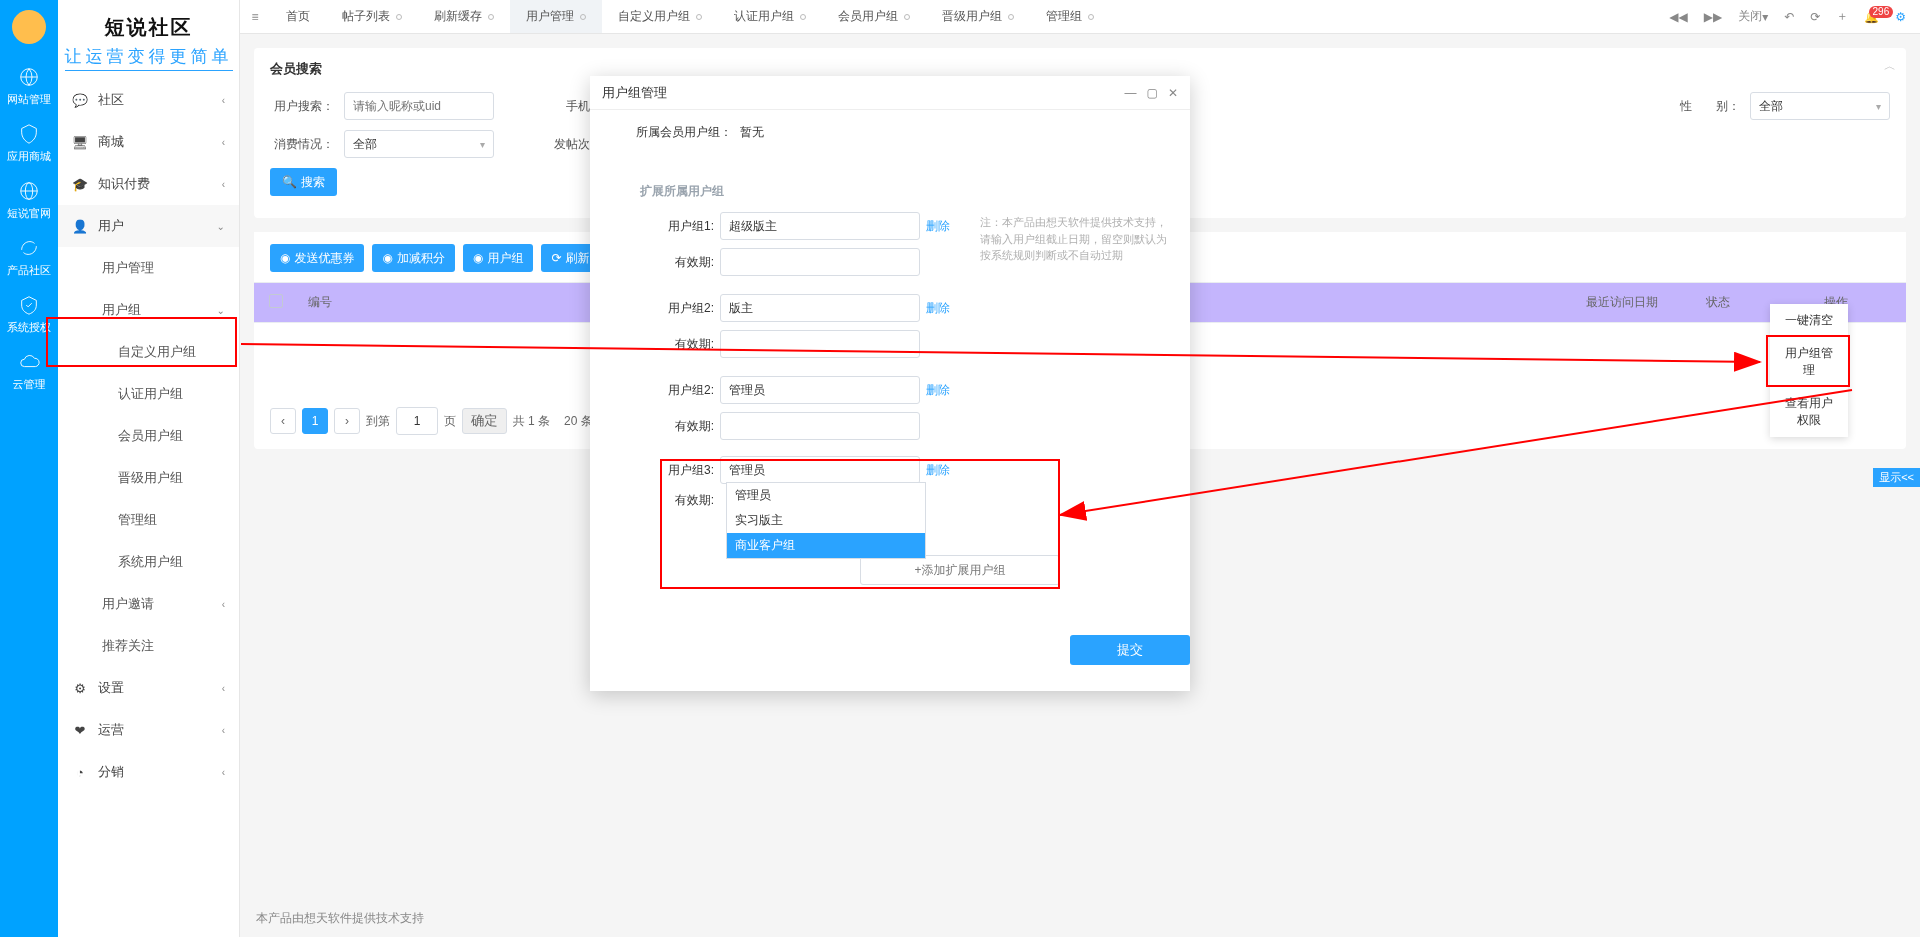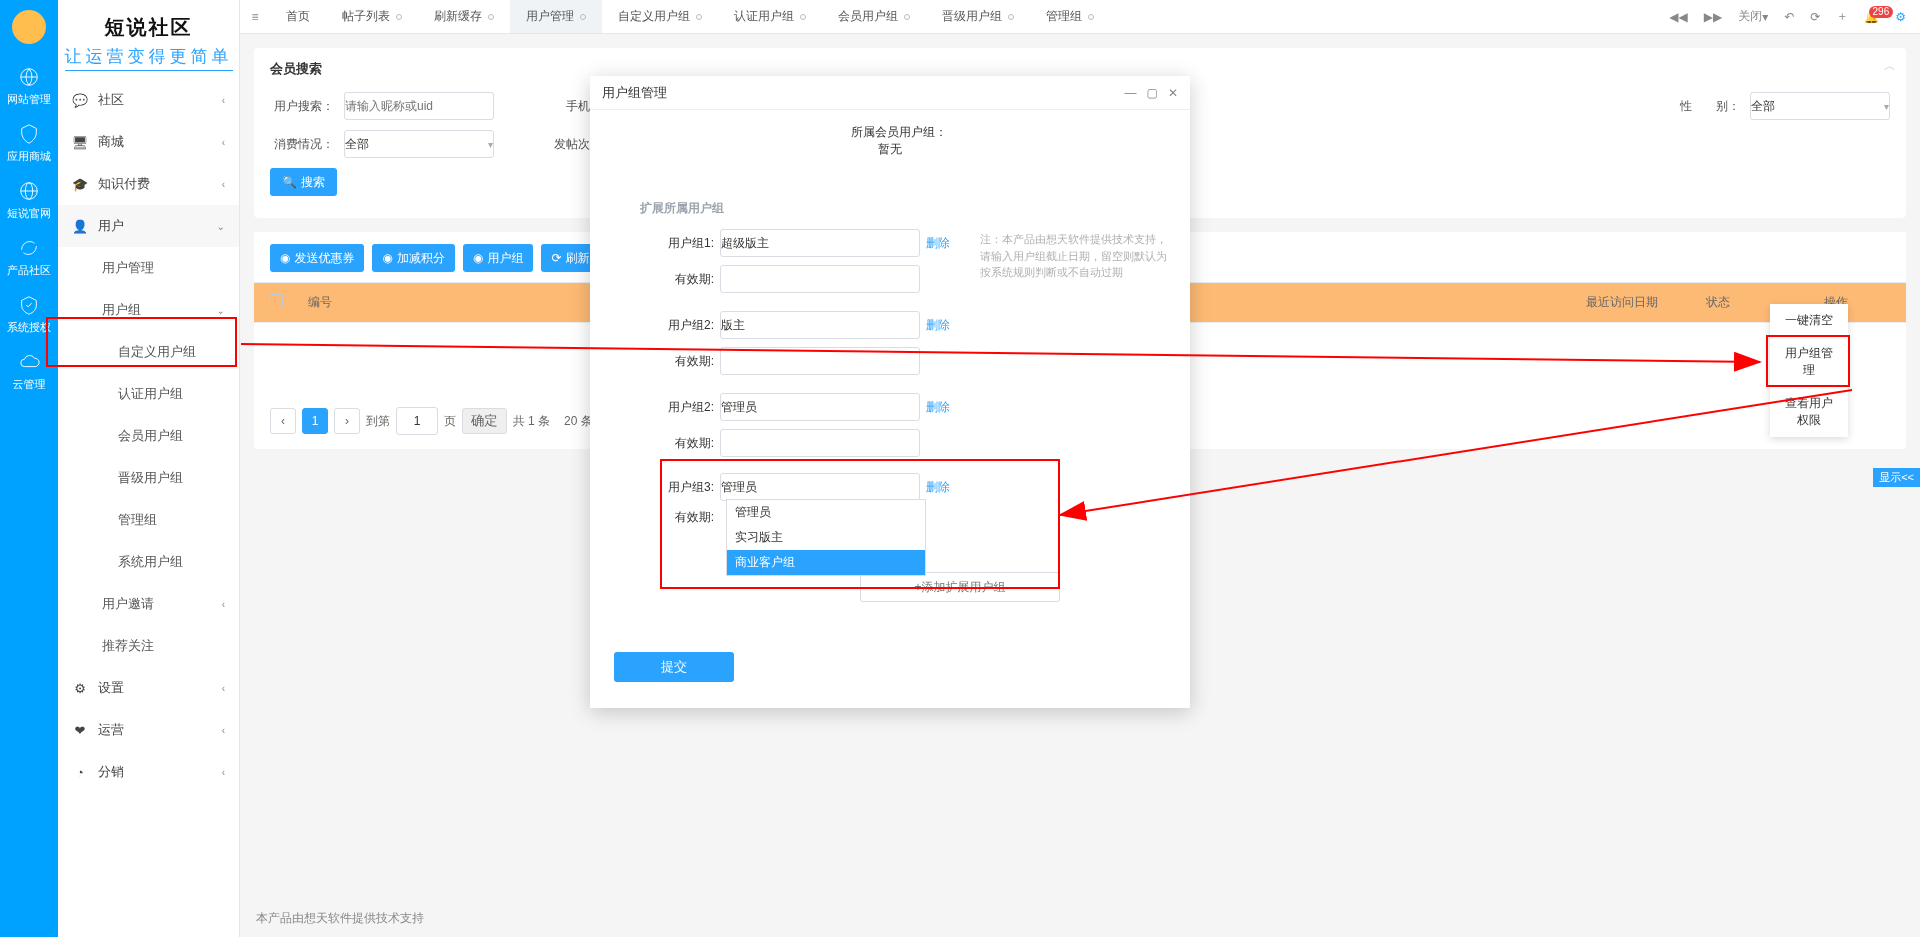--- a/index.html
+++ b/index.html
@@ -28,52 +28,52 @@
   .topbar .menuico { width:30px; display:flex; align-items:center; justify-content:center; color:#888; cursor:pointer;}
   .topbar .right { margin-left:auto; display:flex; align-items:center; padding-right:6px;}
   .topbar .right .tool { padding:0 8px; color:#888; cursor:pointer; display:flex; align-items:center; position:relative;}
   .badge { position:absolute; top:-4px; right:-6px; background:#ef4444; color:#fff; border-radius:8px; padding:0 4px; font-size:10px; line-height:12px;}
   .main { position:fixed; left:240px; right:0; top:34px; bottom:0; padding:14px; overflow:auto;}
   .panel { background:#fff; border-radius:4px; padding:12px 16px; margin-bottom:14px; position:relative;}
   .panel .collapse-chev { position:absolute; right:10px; top:10px; color:#bbb; cursor:pointer; font-size:12px;}
   .panel h4 { font-size:13px; font-weight:600; margin-bottom:14px;}
   .row { display:flex; align-items:center; flex-wrap:wrap; gap:8px; margin-bottom:10px;}
   .search-label { width:64px; text-align:right; color:#555; margin-right:2px;}
-  .input, .select { height:28px; border:1px solid #d8dde4; border-radius:3px; padding:0 0; background:#fff; color:#333; font-size:12px;}
+  .input, .select { height:28px; border:1px solid #d8dde4; border-radius:3px; padding:0 8px; background:#fff; color:#333; font-size:12px;}
   .select { display:inline-flex; align-items:center; justify-content:space-between; min-width:120px; cursor:pointer;}
   .select .arr { color:#aaa; font-size:10px; margin-left:6px;}
   .btn { height:28px; border:none; border-radius:3px; background:#2aa3ff; color:#fff; padding:0 12px; display:inline-flex; align-items:center; cursor:pointer; font-size:12px;}
   .btn .ic { margin-right:4px; }
   .action-btn { background:#2aa3ff; color:#fff; height:28px; border:none; border-radius:3px; padding:0 10px; font-size:12px; cursor:pointer; display:inline-flex; align-items:center; gap:4px;}
   .actions-row { display:flex; gap:8px; background:#fff; padding:12px 16px 0;}
   .table { width:100%; border-collapse:collapse; }
-  .table th { height:40px; background:#fdba74; border-top:1px solid #eaedf1; border-bottom:1px solid #eaedf1; color:#666; font-weight:500; font-size:12px; padding:0 10px; text-align:left;}
+  .table th { height:40px; background:#c4b5fd; border-top:1px solid #eaedf1; border-bottom:1px solid #eaedf1; color:#666; font-weight:500; font-size:12px; padding:0 10px; text-align:left;}
   .table th:first-child { text-align:center; width:44px;}
   .pager { display:flex; align-items:center; gap:6px; padding:14px 16px; color:#666; font-size:12px; }
   .pg-btn { width:26px; height:26px; border:1px solid #d8dde4; border-radius:3px; display:inline-flex; align-items:center; justify-content:center; cursor:pointer; color:#666;}
   .pg-btn.cur { background:#2aa3ff; color:#fff; border-color:#2aa3ff;}
   .pg-inp { width:42px; text-align:center;}
   .footer-note { position:fixed; left:256px; bottom:10px; color:#888; font-size:12px;}
   
   .modal { position:fixed; left:590px; top:76px; width:600px; background:#fff; box-shadow:0 4px 20px rgba(0,0,0,.2); z-index:300; }
   .modal .title { display:flex; align-items:center; height:34px; padding:0 12px; border-bottom:1px solid #eee; font-size:13px; color:#333;}
   .modal .title .sp { margin-left:auto;}
   .modal .title .ticon { margin-left:10px; color:#888; cursor:pointer; font-size:12px;}
   .modal .body { padding:14px 20px 30px; max-height:560px; overflow:visible;}
-  .form-row { display:flex; align-items:center; margin-bottom:10px;flex-direction:column; }
+  .form-row { display:flex; align-items:center; margin-bottom:10px; }
   .form-row .lbl { width:130px; text-align:right; padding-right:8px; color:#333;}
   .form-row .val { color:#333;}
   .sect { color:#9aa4ae; font-weight:600; margin:14px 0 12px 30px;}
   .note { font-size:11px; color:#b0b0b0; line-height:1.5; }
   .form2 { display:flex; align-items:center; margin-bottom:8px;}
   .form2 .lbl { width:110px; text-align:right; padding-right:6px; color:#333; }
   .form2 .inp { width:200px; }
   .del { color:#2aa3ff; margin-left:6px; cursor:pointer;}
   .add-ext { width:200px; height:30px; border:1px solid #d8dde4; border-radius:3px; display:flex; align-items:center; justify-content:center; color:#777; cursor:pointer; margin-left:250px; margin-top:14px;}
-  .modal .footer { display:flex; justify-content:flex-start; padding:20px 0 26px;margin-left:24px;}
+  .modal .footer { display:flex; justify-content:flex-end; padding:20px 0 26px;margin-left:24px;}
   .modal .submit { background:#2aa3ff; color:#fff; border:none; border-radius:3px; width:120px; height:30px; cursor:pointer; font-size:13px;}
   
   .hl-rect.box2 { border-width:2px; }
   
   .dd { position:absolute; border:1px solid #d8dde4; background:#fff; z-index:400; font-size:12px;}
   .dd .opt { padding:4px 8px; cursor:pointer;}
   .dd .opt.sel { background:#2aa3ff; color:#fff;}
   
   .hover-menu { position:fixed; top:304px; right:72px; width:78px; background:#fff; box-shadow:0 2px 8px rgba(0,0,0,.15); z-index:260;}
   .hover-menu .m-item { padding:8px 10px; text-align:center; color:#333; cursor:pointer; font-size:12px;}

